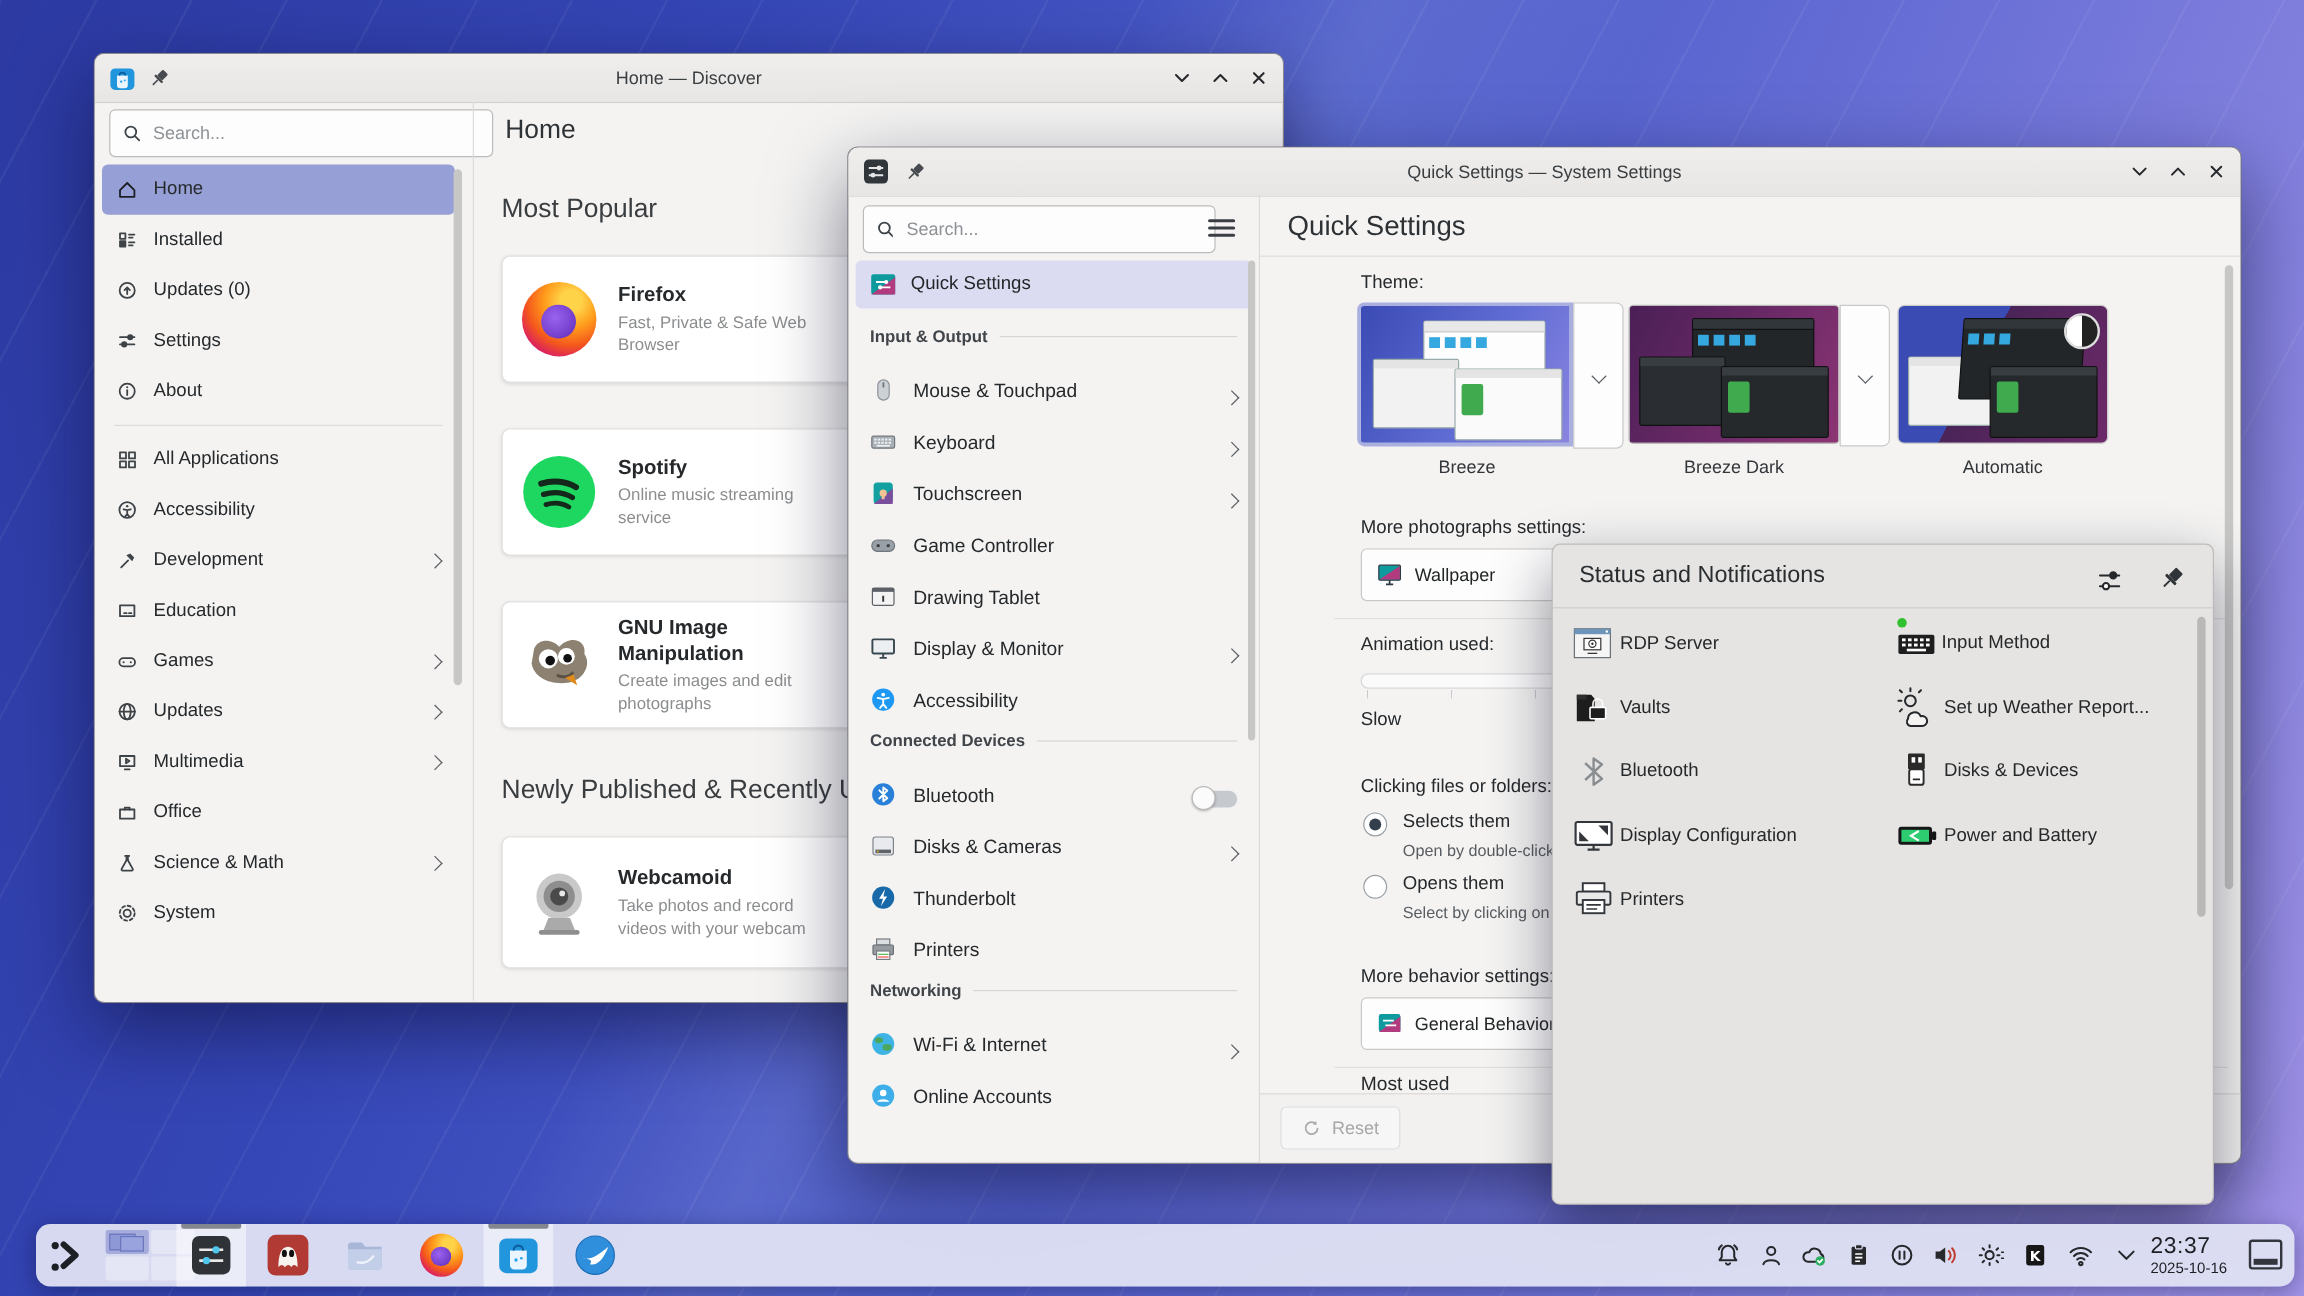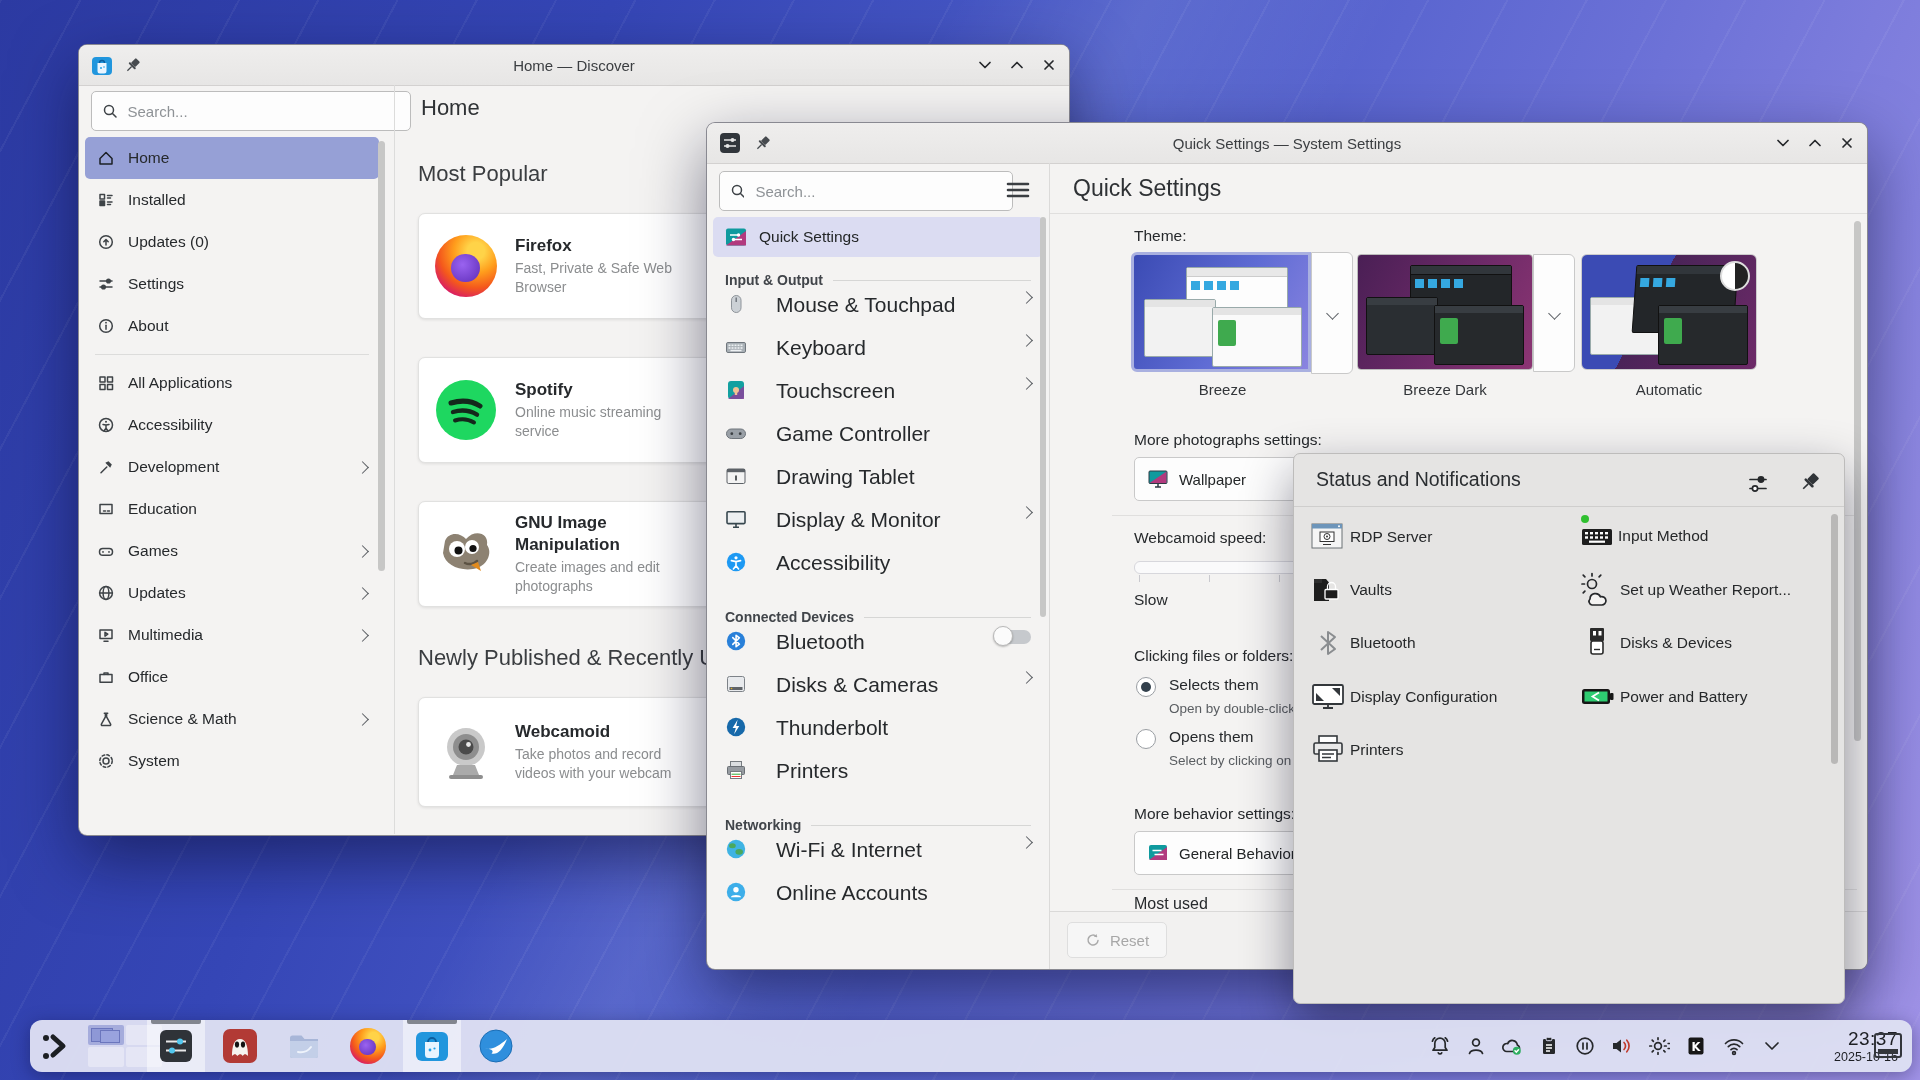--- a/index.html
+++ b/index.html
@@ -26,21 +26,21 @@
   .drow{height:42px;display:flex;align-items:center;gap:13px;padding:0 12px;border-radius:5px;font-size:15.5px;color:#26292c}
   .drow.sel{background:#96a0d6}
   .dsep{height:1px;background:#dcdcdb;margin:7px 10px}
   .chev{margin-left:auto;width:8px;height:8px;border-right:1.7px solid #595d62;border-top:1.7px solid #595d62;transform:rotate(45deg)}
   .card{position:absolute;width:392px;background:#fff;border:1px solid #e1e1e0;border-radius:7px;box-shadow:0 1px 3px rgba(0,0,0,.09);display:flex;align-items:center;gap:18px;padding:0 16px;box-sizing:border-box}
   .card .nm{font-weight:700;font-size:17px;color:#26292c;line-height:1.25}
   .card .ds{font-size:14px;color:#8b8d8f;line-height:1.35;margin-top:3px}
   .h2{position:absolute;font-size:22px;color:#3a3d40;white-space:nowrap}
   
   .slist{position:absolute;left:6px;top:94px;width:330px;display:flex;flex-direction:column}
-  .srow{height:43px;display:flex;align-items:flex-start;gap:29px;padding:0 12px;font-size:21px;color:#26292c}
+  .srow{height:43px;display:flex;align-items:flex-end;gap:14px;padding:0 12px;font-size:16px;color:#26292c}
   .qsrow{height:40px;display:flex;align-items:center;gap:12px;padding:0 12px;border-radius:5px;background:#dbdcf2;font-size:15.5px}
   .shead{display:flex;align-items:center;gap:10px;height:26px;margin:10px 12px 0;font-size:14px;font-weight:700;color:#41454a;white-space:nowrap}
   .shead::after{content:"";flex:1;height:1px;background:#d6d6d5}
   .tog{margin-left:auto;width:36px;height:14px;background:#c6c9cd;border-radius:7px;position:relative}
   .tog::before{content:"";position:absolute;left:-2px;top:-4px;width:20px;height:20px;border-radius:50%;background:#fbfbfb;border:1px solid #b9b9b9;box-shadow:0 1px 2px rgba(0,0,0,.25);box-sizing:border-box}
   .clabel{position:absolute;font-size:15.5px;color:#26292c;white-space:nowrap}
   .sublabel{position:absolute;font-size:13.5px;color:#595d61;white-space:nowrap}
   .btnw{position:absolute;background:#fdfdfd;border:1px solid #c9c9c9;border-radius:5px;display:flex;align-items:center;gap:10px;padding:0 12px;font-size:15px;box-sizing:border-box}
   .radio{position:absolute;width:20px;height:20px;border-radius:50%;background:#fff;border:1px solid #9a9ea3;box-sizing:border-box}
   .radio.on::after{content:"";position:absolute;inset:4px;border-radius:50%;background:#33404c}
@@ -51,21 +51,21 @@
   .scrollv{position:absolute;background:#c7c7c6;border-radius:4px}
   
   .popup{position:absolute;background:#e5e4e3;border:1px solid #bdbcbb;border-radius:7px;box-shadow:0 20px 50px rgba(10,10,35,.45)}
   .prow{position:absolute;display:flex;align-items:center;gap:4px;font-size:15.5px;color:#26282a;white-space:nowrap}
   
   .panel{position:absolute;background:rgba(222,224,243,.96);border-radius:12px;box-shadow:0 4px 18px rgba(10,10,40,.35)}
   .task{position:absolute;top:0;height:52px;width:58px;display:flex;align-items:center;justify-content:center}
   .task.active{background:rgba(255,255,255,.48)}
   .task.active::before{content:"";position:absolute;top:0;left:4px;right:4px;height:3.5px;background:#82868f;border-radius:0 0 2px 2px}
   .tray{position:absolute;top:13px;width:26px;height:26px;display:flex;align-items:center;justify-content:center}
-  .clock{position:absolute;display:flex;flex-direction:column;align-items:flex-end;justify-content:center;color:#1d1f24}
+  .clock{position:absolute;display:flex;flex-direction:column;align-items:flex-start;justify-content:center;color:#1d1f24}
   .ff{border-radius:50%;background:radial-gradient(circle at 66% 26%, #ffd348 0 14%, #ff9d1c 36%, #f4581c 60%, #d6176b 82%, #8f1e9b 100%);position:relative}
   .ff::after{content:"";position:absolute;left:26%;top:30%;width:46%;height:46%;border-radius:50%;background:radial-gradient(circle at 40% 38%,#9a63f0,#5e2cb8)}
 </style>
 </head>
 <body>
 
 <div id="desktop">
 
   <div class="win" style="left:78px;top:44px;width:990px;height:790px;z-index:1">
     <div class="tbar">
@@ -599,21 +599,21 @@
     <div class="btnw" style="left:427px;top:334px;width:178px;height:44px">
       <svg width="22" height="22">
           <rect x="2" y="3" width="18" height="12.5" rx="1" fill="#0f9a9e" stroke="#2f3a44"></rect>
           <path d="M2.5 15 19.5 3.6v11.4z" fill="#b23a7e"></path>
           <path d="M8 19h6M11 15.5V19" stroke="#2f3a44" stroke-width="1.5"></path>
         </svg>
       <span>Wallpaper</span>
     </div>
     <div class="hr" style="left:405px;top:392px;width:745px"></div>
 
-    <div class="clabel" style="left:427px;top:406px">Webcamoid speed:</div>
+    <div class="clabel" style="left:427px;top:406px">Animation used:</div>
     <div class="abs" style="left:427px;top:438px;width:706px;height:11px;background:#fafafb;border:1px solid #d7d7dc;border-radius:6px"></div>
     <div class="abs" style="left:432px;top:452px;width:700px;height:7px;background:repeating-linear-gradient(90deg,#c9c9ce 0 1px,transparent 1px 70px)"></div>
     <div class="clabel" style="left:427px;top:468px">Slow</div>
 
     <div class="clabel" style="left:427px;top:524px">Clicking files or folders:</div>
     <div class="radio on" style="left:429px;top:554px"></div>
     <div class="clabel" style="left:462px;top:553px">Selects them</div>
     <div class="sublabel" style="left:462px;top:578px">Open by double-clicking instead</div>
     <div class="radio" style="left:429px;top:606px"></div>
     <div class="clabel" style="left:462px;top:605px">Opens them</div>

